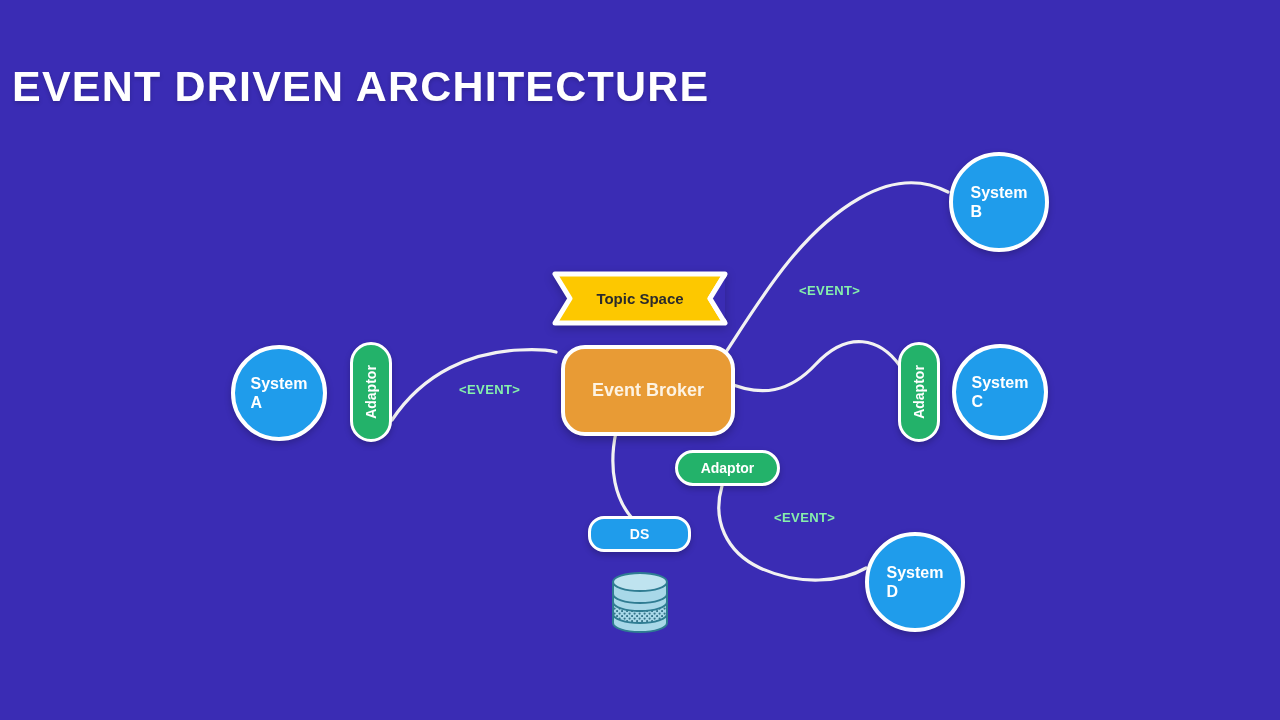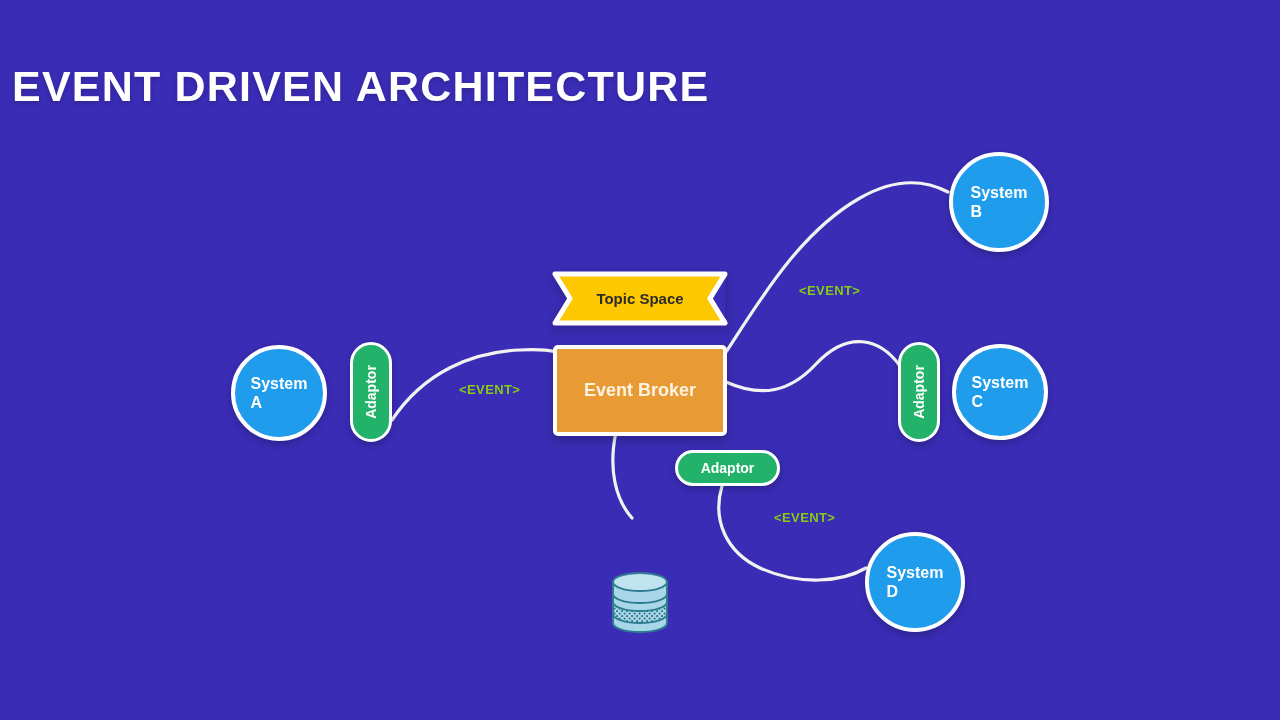--- a/index.html
+++ b/index.html
@@ -62,25 +62,26 @@
     font-size: 16px;
     line-height: 1.2;
     box-shadow: 0 3px 7px rgba(0,0,0,0.22);
   }
   .circle .lbl { pointer-events: none; }
 
   
   .broker {
     background: #e89b35;
     border: 4px solid #ffffff;
-    border-radius: 5px;
+    border-radius: 24px;
     color: #fdf3e3;
     font-size: 18px;
     font-weight: bold;
     box-shadow: 0 4px 9px rgba(0,0,0,0.25);
+    margin-left: 8px;
   }
 
   
   .ribbon-wrap {
     position: absolute;
     z-index: 3;
     filter: drop-shadow(0 3px 5px rgba(0,0,0,0.22));
     text-align: right;
   }
   .ribbon-wrap svg { display: block; }
@@ -131,21 +132,21 @@
   
   .db {
     position: absolute;
     z-index: 3;
   }
   .db svg { display: block; }
 
   
   .event-label {
     position: absolute;
-    color: #84cc16;
+    color: #86efac;
     font-size: 13px;
     font-weight: bold;
     letter-spacing: 0.4px;
     white-space: nowrap;
     z-index: 4;
   }
 </style>
 </head>
 <body>
 
@@ -245,20 +246,23 @@
     <span class="lbl">Adaptor</span>
   </div>
 
   <div class="node circle" style="left:865px; top:532px; width:100px; height:100px;">
     <span class="lbl">
       <span>System</span><br>
       <span>D</span>
     </span>
   </div>
 
+  <div class="node ds" style="left:588px; top:516px; width:103px; height:36px;">
+    <span class="lbl">DS</span>
+  </div>
 
   <div class="db" style="left:608px; top:572px; width:64px; height:62px;">
     <svg width="64" height="62" viewBox="0 0 64 62" xmlns="http://www.w3.org/2000/svg">
       <defs>
         <pattern id="dots" width="5" height="5" patternUnits="userSpaceOnUse">
           <circle cx="1.6" cy="1.6" r="1.1" fill="#2f6f86"></circle>
           <circle cx="4.1" cy="4.1" r="1.1" fill="#2f6f86"></circle>
         </pattern>
       </defs>
 

